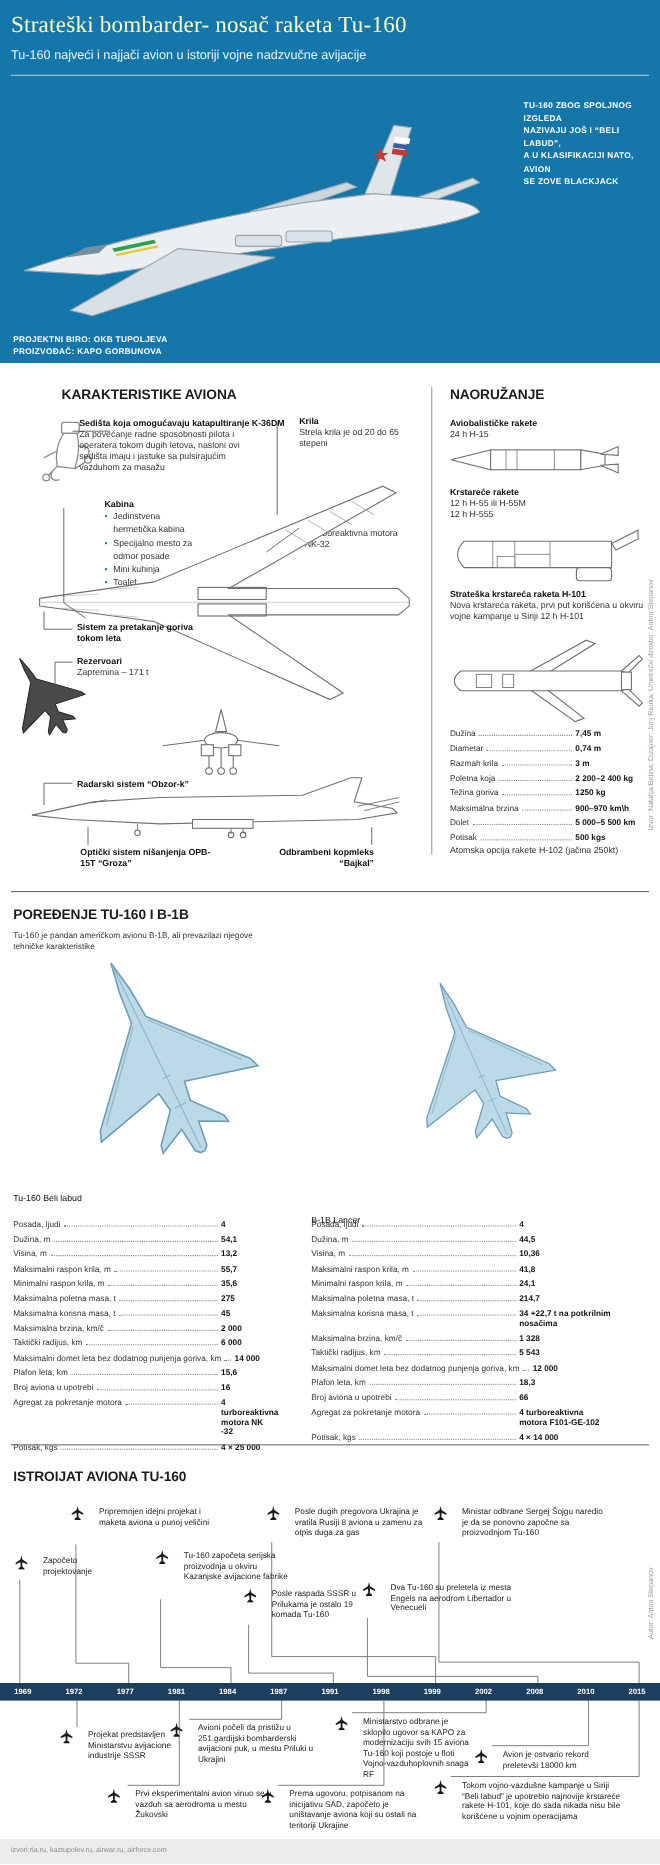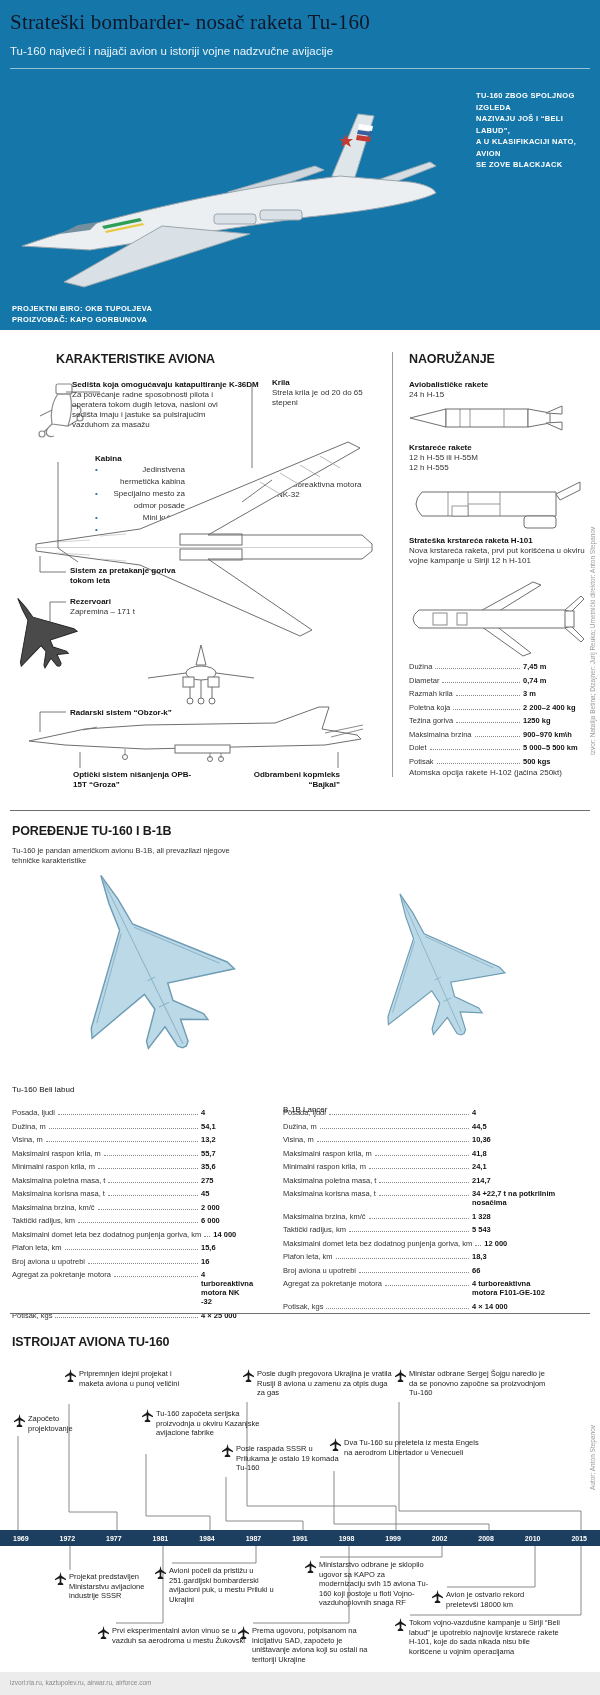--- a/index.html
+++ b/index.html
@@ -2,39 +2,39 @@
 <html><head>
 <meta charset="utf-8">
 <style>
   * { margin:0; padding:0; box-sizing:border-box; }
   html,body { background:#fff; }
   .page { position:relative; width:600px; height:1695px; background:#fff; overflow:hidden;
           font-family:"Liberation Sans", sans-serif; color:#222; }
 
   
   .hero { position:absolute; left:0; top:0; width:600px; height:330px; background:#1577a9; }
-  .hero-title { position:absolute; left:10px; top:10px; color:#0f172a; font-family:"Liberation Serif", serif;
+  .hero-title { position:absolute; left:10px; top:10px; color:#fef9c3; font-family:"Liberation Serif", serif;
                 font-size:21px; font-weight:400; letter-spacing:.2px; }
   .hero-sub { position:absolute; left:10px; top:45px; color:#eaf4fa; font-size:11.5px; }
   .hero-rule { position:absolute; left:10px; right:10px; top:68px; border-top:1px solid rgba(255,255,255,.55); }
   .hero-caption { position:absolute; left:476px; top:90px; width:118px; color:#fff; font-weight:bold;
                   font-size:7.5px; line-height:11.5px; letter-spacing:.3px; white-space:pre-line; }
   .hero-biro { position:absolute; left:12px; top:303px; color:#fff; font-weight:bold;
                font-size:7.5px; line-height:11px; letter-spacing:.3px; }
   .heroplane { position:absolute; left:10px; top:76px; }
 
   
   .h1 { position:absolute; font-size:12.5px; font-weight:bold; color:#1b1b1b; letter-spacing:-.1px; }
   .rule { position:absolute; left:10px; right:10px; border-top:1.5px solid #6e6e6e; }
 
   
   .lt { font-weight:bold; font-size:8px; color:#111; line-height:10px; }
   .ld { font-size:8px; color:#333; line-height:10px; }
   .lblock { position:absolute; }
-  .blt { list-style:none;text-align:right; }
+  .blt { list-style:none; }
   .blt li { font-size:8px; color:#333; line-height:12px; padding-left:8px; position:relative; }
   .blt li::before { content:"•"; color:#1577a9; position:absolute; left:0; }
   .vdiv { position:absolute; left:392px; top:352px; height:425px; border-left:1px solid #9b9b9b; }
   .charlines, .drawing { position:absolute; }
 
   
   .specwrap { position:absolute; }
   .trow { display:flex; align-items:flex-start; margin-bottom:4.5px; min-height:8.5px; }
   .tlbl { font-size:7.5px; color:#333; line-height:9px; white-space:nowrap; }
   .tdots { flex:1; border-bottom:1px dotted #8a8a8a; margin:0 3px; height:7px; min-width:6px; }
@@ -44,21 +44,21 @@
   #missile-specs .tval { width:66px; }
   .thead { position:absolute; font-size:8px; font-weight:normal; color:#111; }
 
   
   .cmp-sub { position:absolute; left:12px; top:846px; width:230px; font-size:7.5px; line-height:10px; color:#333; }
 
   
   .ybar { position:absolute; left:0; top:1530px; width:600px; height:16px; background:#1d3f5f;
           display:flex; justify-content:space-between; align-items:center; padding:0 13px; }
   .ybar span { color:#fff; font-size:7px; font-weight:bold; }
-  .tev { position:absolute; display:flex; align-items:flex-start; gap:3px; }
+  .tev { position:absolute; display:flex; align-items:flex-start; gap:14px; }
   .tev .txt { font-size:7.5px; line-height:9.5px; color:#1d1d1d; }
   .tev svg { flex:0 0 auto; margin-top:0px; }
   .connsvg { position:absolute; left:0; top:1340px; }
 
   
   .footer { position:absolute; left:0; top:1672px; width:600px; height:23px; background:#ececec; }
   .footer .src { position:absolute; left:10px; top:7px; font-size:6.5px; color:#8a8a8a; }
   .vcred { position:absolute; font-size:6.5px; color:#9a9a9a; writing-mode:vertical-rl; transform:rotate(180deg); }
   .vcredA { left:589px; top:335px; height:420px; }
   .vcredB { left:589px; top:1350px; height:140px; }

